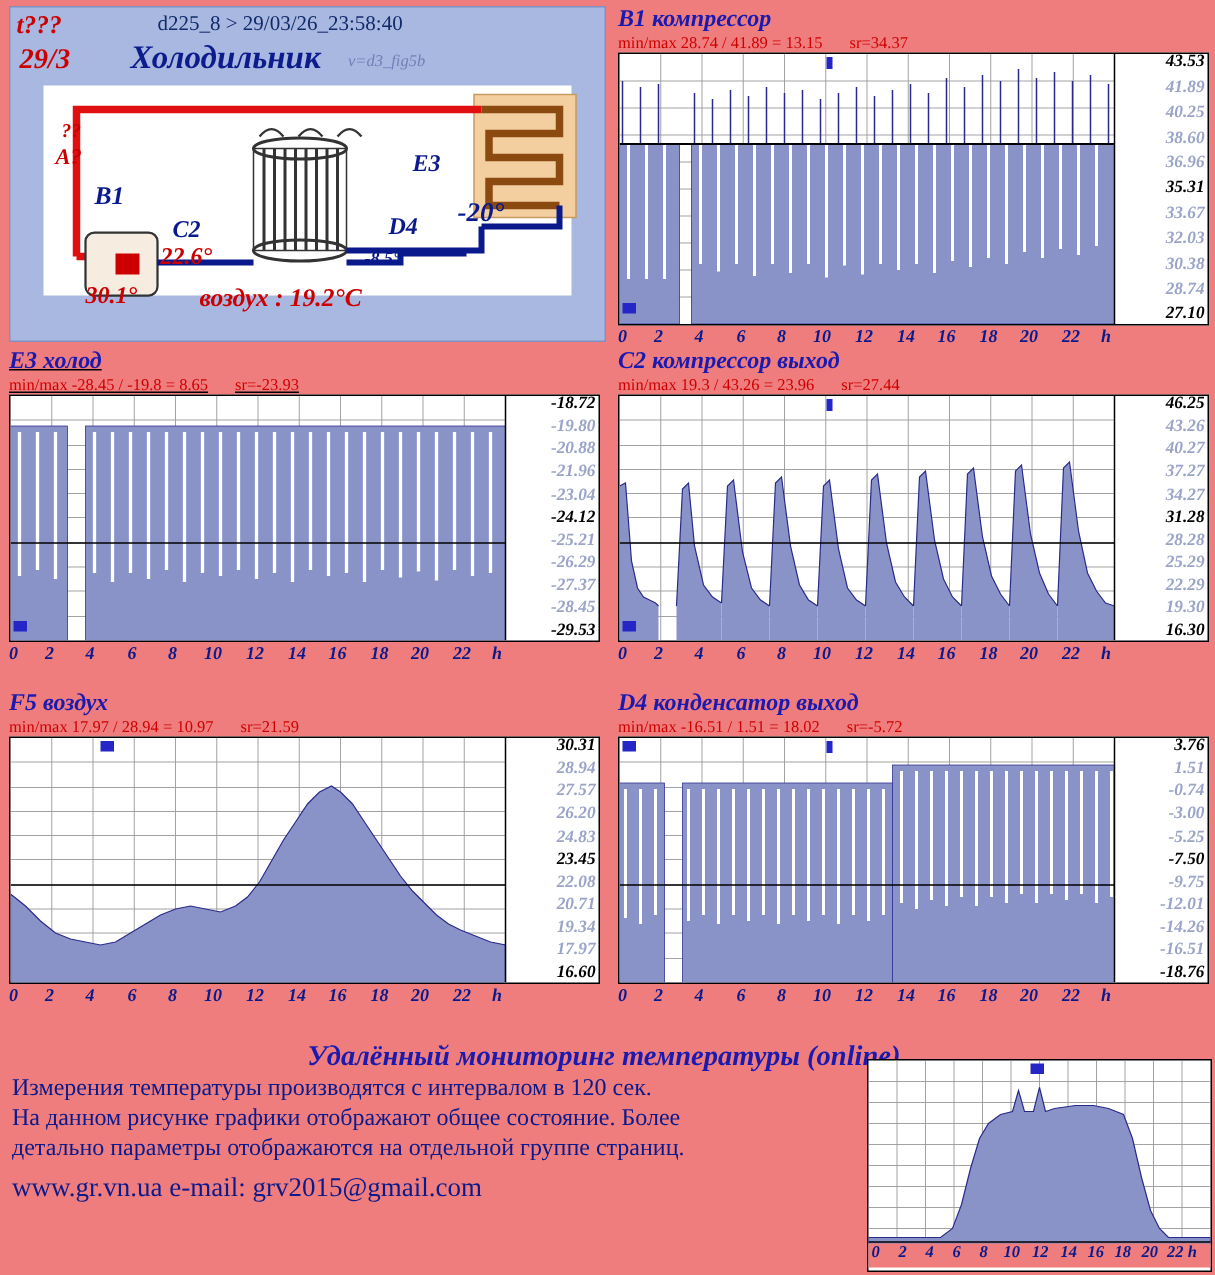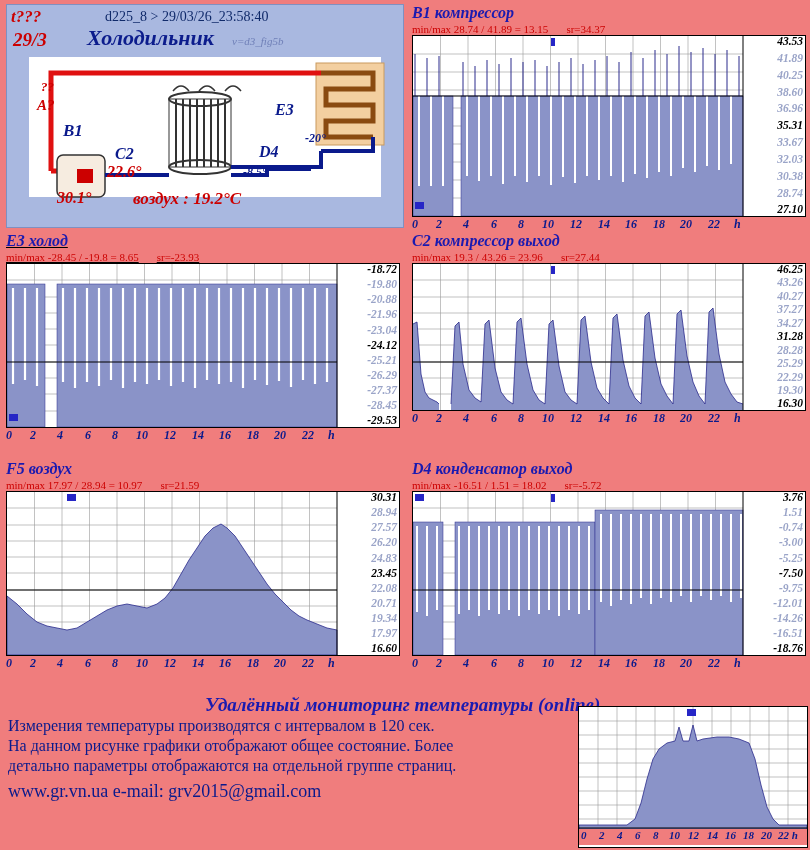--- a/index.html
+++ b/index.html
@@ -133,21 +133,21 @@
 
     <div class="lbl lbl-red" style="left:34px;top:74px;font-size:13px;">??</div>
     <div class="lbl lbl-red" style="left:30px;top:92px;font-size:15px;">A?</div>
     <div class="lbl lbl-blue" style="left:56px;top:116px;font-size:17px;text-align:center;">B1</div>
     <div class="lbl lbl-red" style="left:50px;top:184px;font-size:16px;">30.1°</div>
     <div class="lbl lbl-blue" style="left:108px;top:140px;font-size:16px;">C2</div>
     <div class="lbl lbl-red" style="left:100px;top:158px;font-size:16px;">22.6°</div>
     <div class="lbl lbl-blue" style="left:252px;top:138px;font-size:16px;">D4</div>
     <div class="lbl lbl-blue" style="left:236px;top:160px;font-size:12px;">-8.5°</div>
     <div class="lbl lbl-blue" style="left:268px;top:96px;font-size:16px;">E3</div>
-    <div class="lbl lbl-blue" style="left:298px;top:126px;font-size:12px;">-20°</div>
+    <div class="lbl lbl-blue" style="left:298px;top:126px;font-size:18px;">-20°</div>
     <div class="lbl lbl-red" style="left:126px;top:184px;font-size:17px;">воздух : 19.2°C</div>
   </div>
 
   <div class="panel" id="panel-b1" style="left:412px;top:4px;width:394px;">
     <div class="ptitle">B1 компрессор</div>
     <div class="pstats">
       <span>min/max   28.74 / 41.89 = 13.15</span><span class="sr">sr=34.37</span>
     </div>
     <div class="plotwrap">
       <div class="plot" style="width:394px;height:182px;">
@@ -369,21 +369,21 @@
       </div>
     </div>
   </div>
 
   <div class="panel" id="panel-c2" style="left:412px;top:232px;width:394px;">
     <div class="ptitle">C2 компрессор выход</div>
     <div class="pstats">
       <span>min/max   19.3 / 43.26 = 23.96</span><span class="sr">sr=27.44</span>
     </div>
     <div class="plotwrap">
-      <div class="plot" style="width:394px;height:148px;">
+      <div class="plot" style="width:394px;height:165px;">
         <svg width="392" height="163" viewBox="0 0 392 163" preserveAspectRatio="none">
           <g stroke="#999" stroke-width="0.6">
             <line x1="0" y1="16" x2="330" y2="16"></line>
               <line x1="0" y1="33" x2="330" y2="33"></line>
             <line x1="0" y1="49" x2="330" y2="49"></line>
               <line x1="0" y1="65" x2="330" y2="65"></line>
             <line x1="0" y1="81" x2="330" y2="81"></line>
               <line x1="0" y1="98" x2="330" y2="98"></line>
             <line x1="0" y1="114" x2="330" y2="114"></line>
               <line x1="0" y1="130" x2="330" y2="130"></line>

